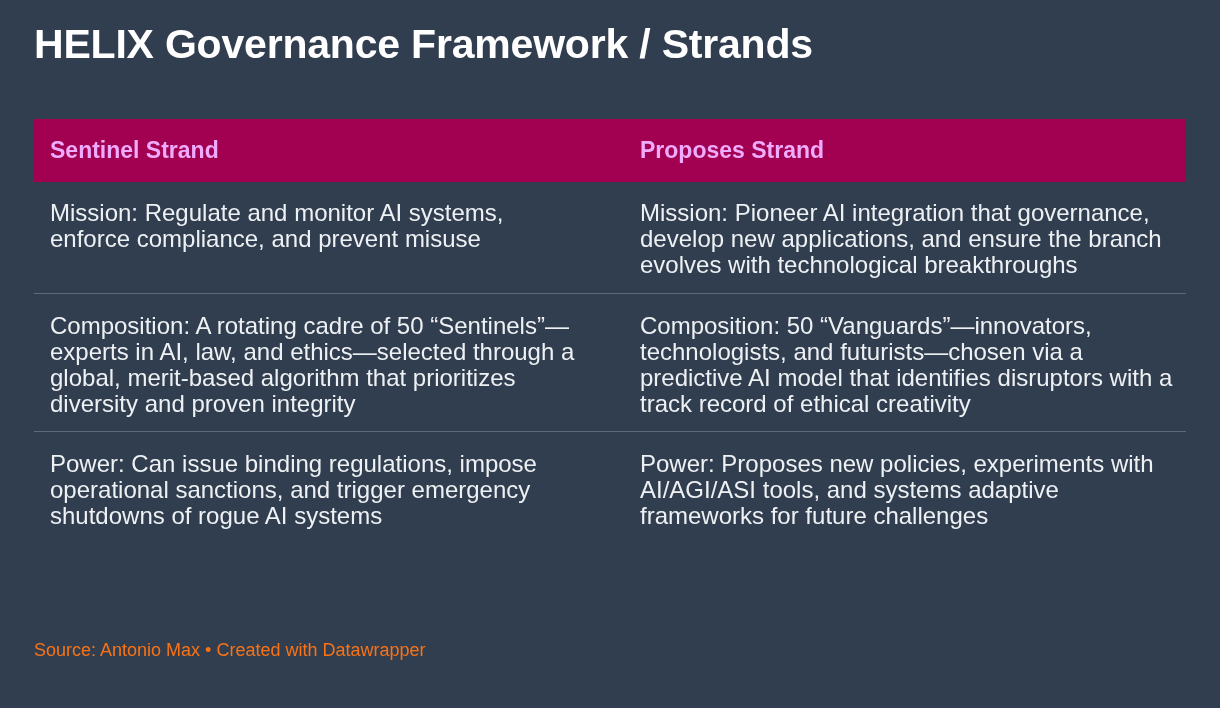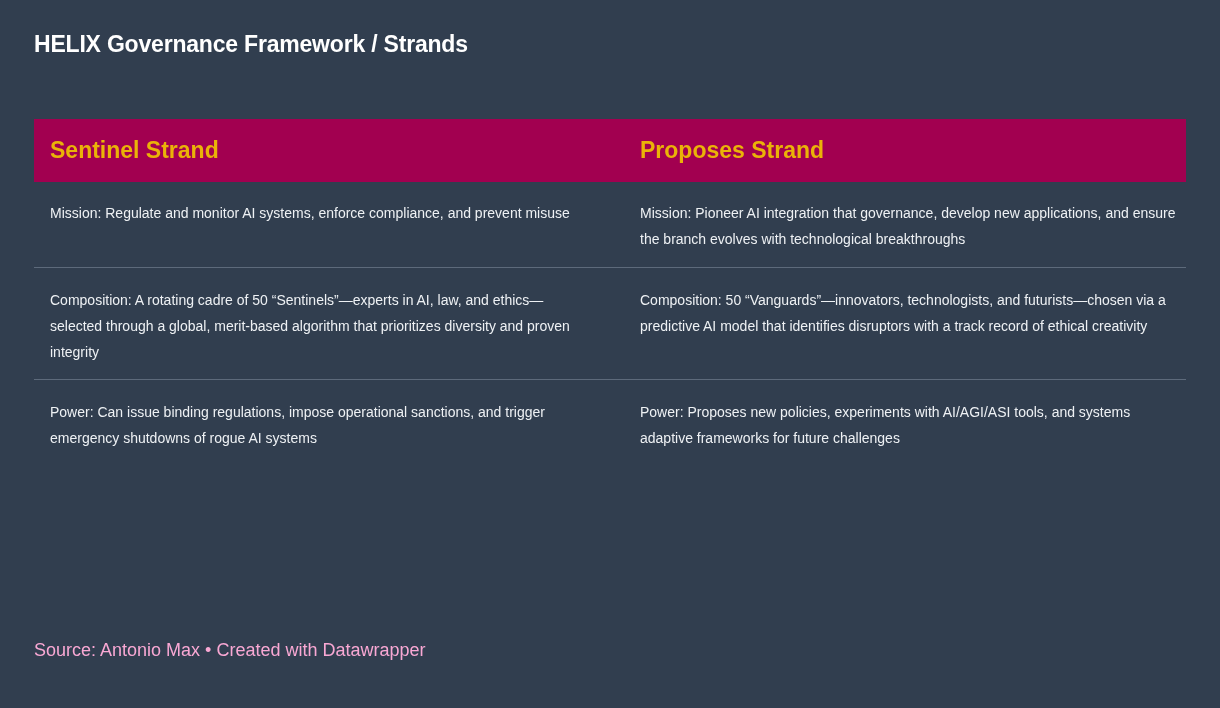--- a/index.html
+++ b/index.html
@@ -24,21 +24,21 @@
 
   
   .title-block {
     position: absolute;
     left: 34px;
     top: 22px;
     width: 1150px;
   }
   .chart-title {
     margin: 0;
-    font-size: 23px;
+    font-size: 41px;
     line-height: 44px;
     font-weight: bold;
     color: #ffffff;
     letter-spacing: -0.2px;
     white-space: nowrap;
   }
 
   
   .table-wrap {
     position: absolute;
@@ -49,35 +49,35 @@
   table.strand-table {
     width: 1152px;
     border-collapse: collapse;
     table-layout: fixed;
   }
   table.strand-table col.c1 { width: 586px; }
   table.strand-table col.c2 { width: 566px; }
 
   thead tr.header-row th {
     background: #a20050;
-    color: #eab308;
+    color: #f0abfc;
     text-align: left;
     font-size: 23px;
     line-height: 28px;
     font-weight: bold;
     padding: 17px 0 18px 0;
     vertical-align: middle;
     border: none;
   }
   thead tr.header-row th.col-1 { padding-left: 16px; }
   thead tr.header-row th.col-2 { padding-left: 20px; }
 
   tbody td.cell {
     color: #eef1f4;
-    font-size: 14px;
+    font-size: 24px;
     line-height: 26px;
     vertical-align: top;
     padding: 16px 26px 15px 0;
     border-top: 1px solid #5d6a7b;
     border-bottom: none;
     background: transparent;
   }
   tbody tr.first-body-row td.cell {
     border-top: none;
     padding-top: 18px;
@@ -87,21 +87,21 @@
   tbody tr.row-composition td.cell { padding-bottom: 14px; padding-top: 19px; }
   tbody tr.row-power td.cell { padding-top: 19px; padding-bottom: 20px; }
 
   
   .footer-note {
     position: absolute;
     left: 34px;
     top: 638px;
     font-size: 18px;
     line-height: 24px;
-    color: #f9a8d4;
+    color: #f97316;
     white-space: nowrap;
   }
 </style>
 </head>
 <body>
 
 <div class="chart-root">
 
   <div class="title-block">
     <h1 class="chart-title">HELIX Governance Framework / Strands</h1>

